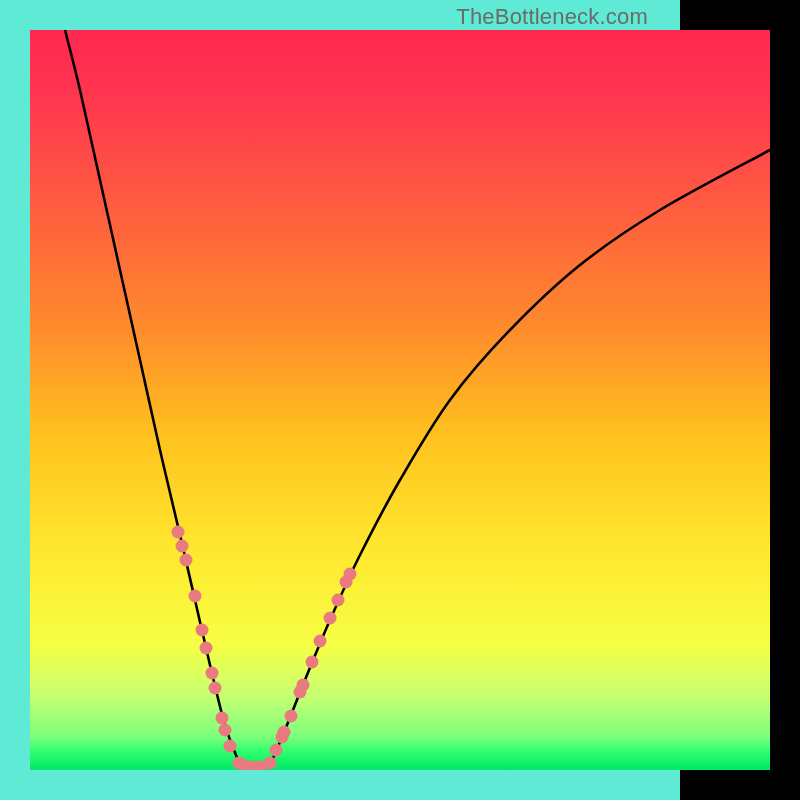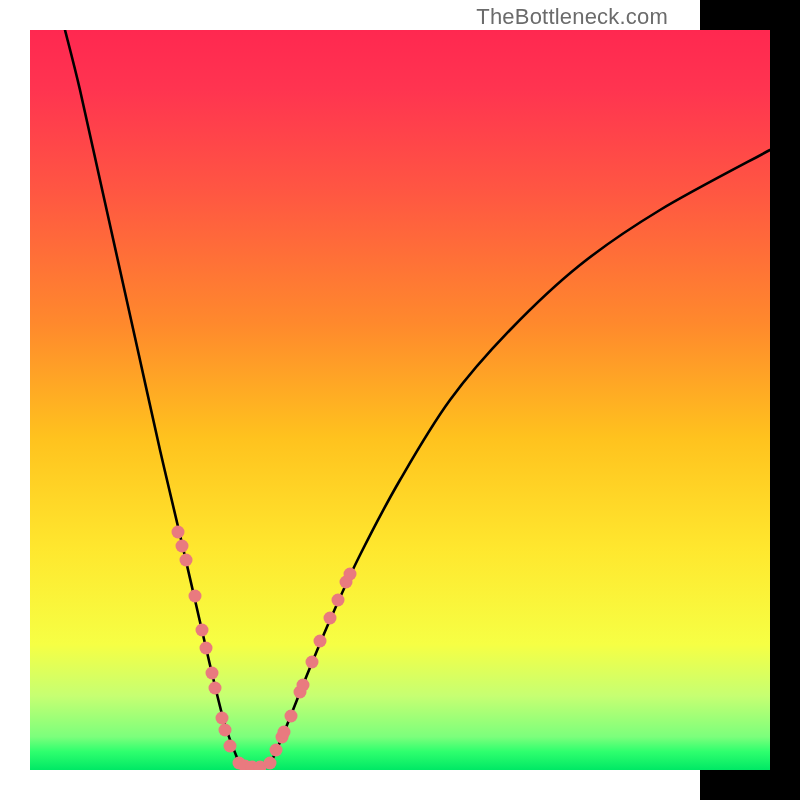--- a/index.html
+++ b/index.html
@@ -8,22 +8,21 @@
     width: 800px;
     height: 800px;
     overflow: hidden;
     background: #000;
     font-family: Arial, Helvetica, sans-serif;
   }
   .frame {
     position: absolute;
     left: 0; top: 0;
     width: 680px; height: 800px;
-    background: #ffffff;
-    padding-left: 20px;
+    background: #5eead4;
   }
   .plot {
     position: absolute;
     left: 30px;
     top: 30px;
     width: 740px;
     height: 740px;
     overflow: hidden;
   }
   .gradient {

